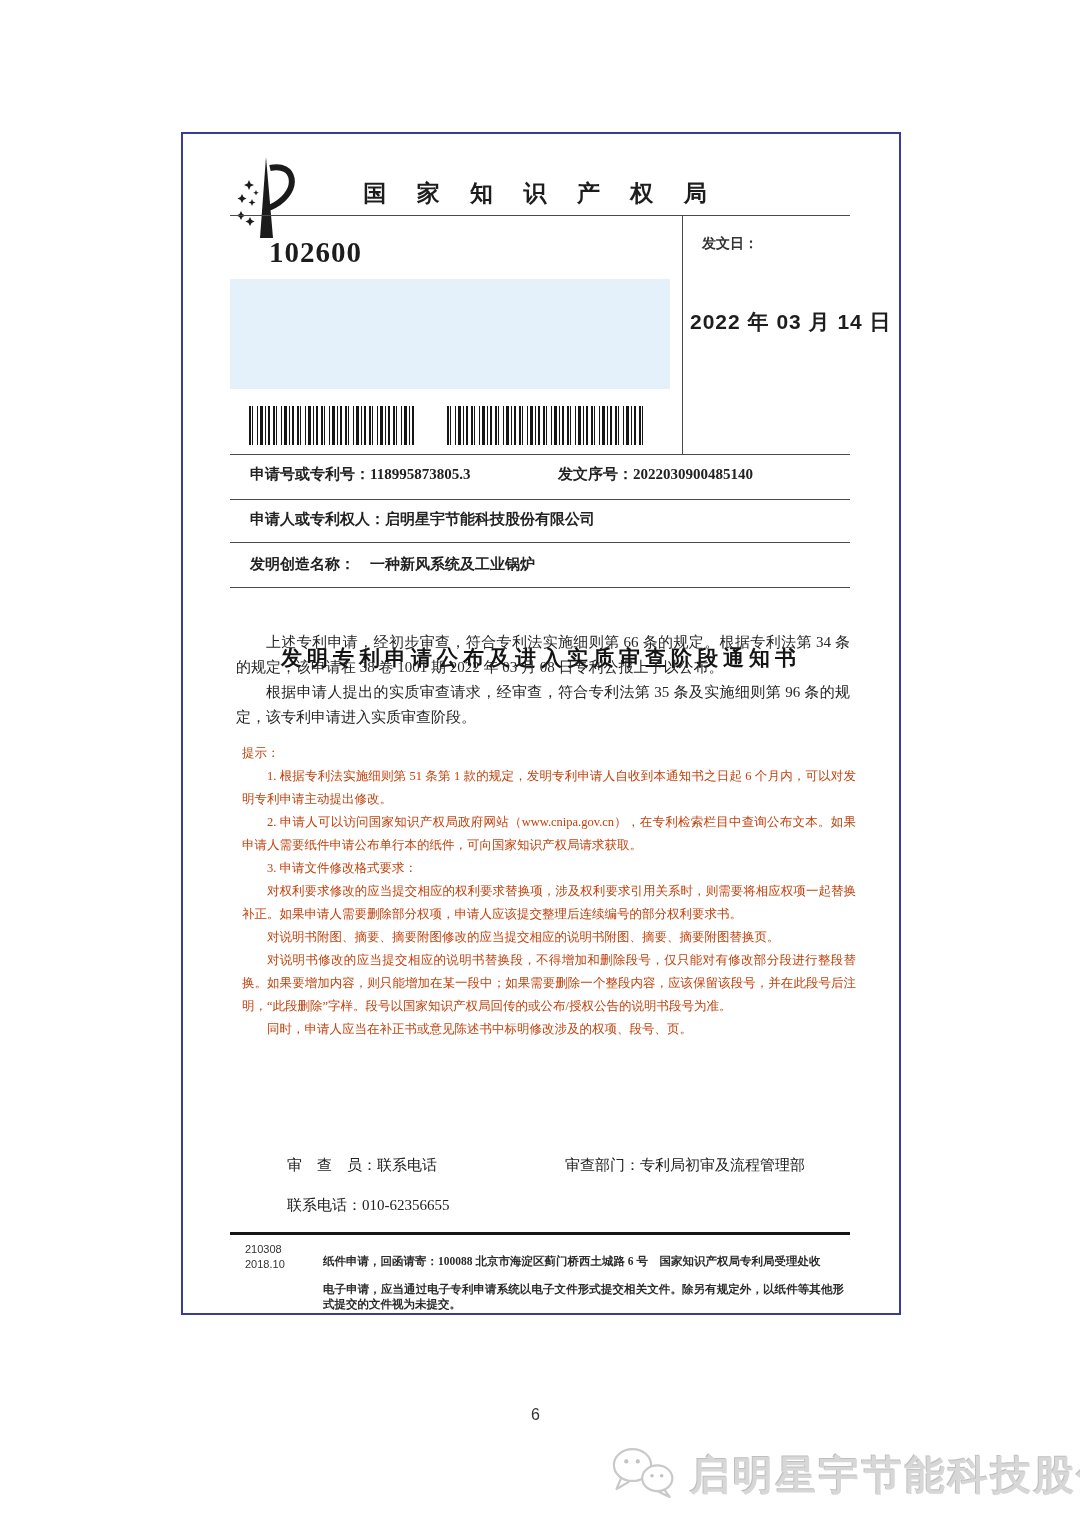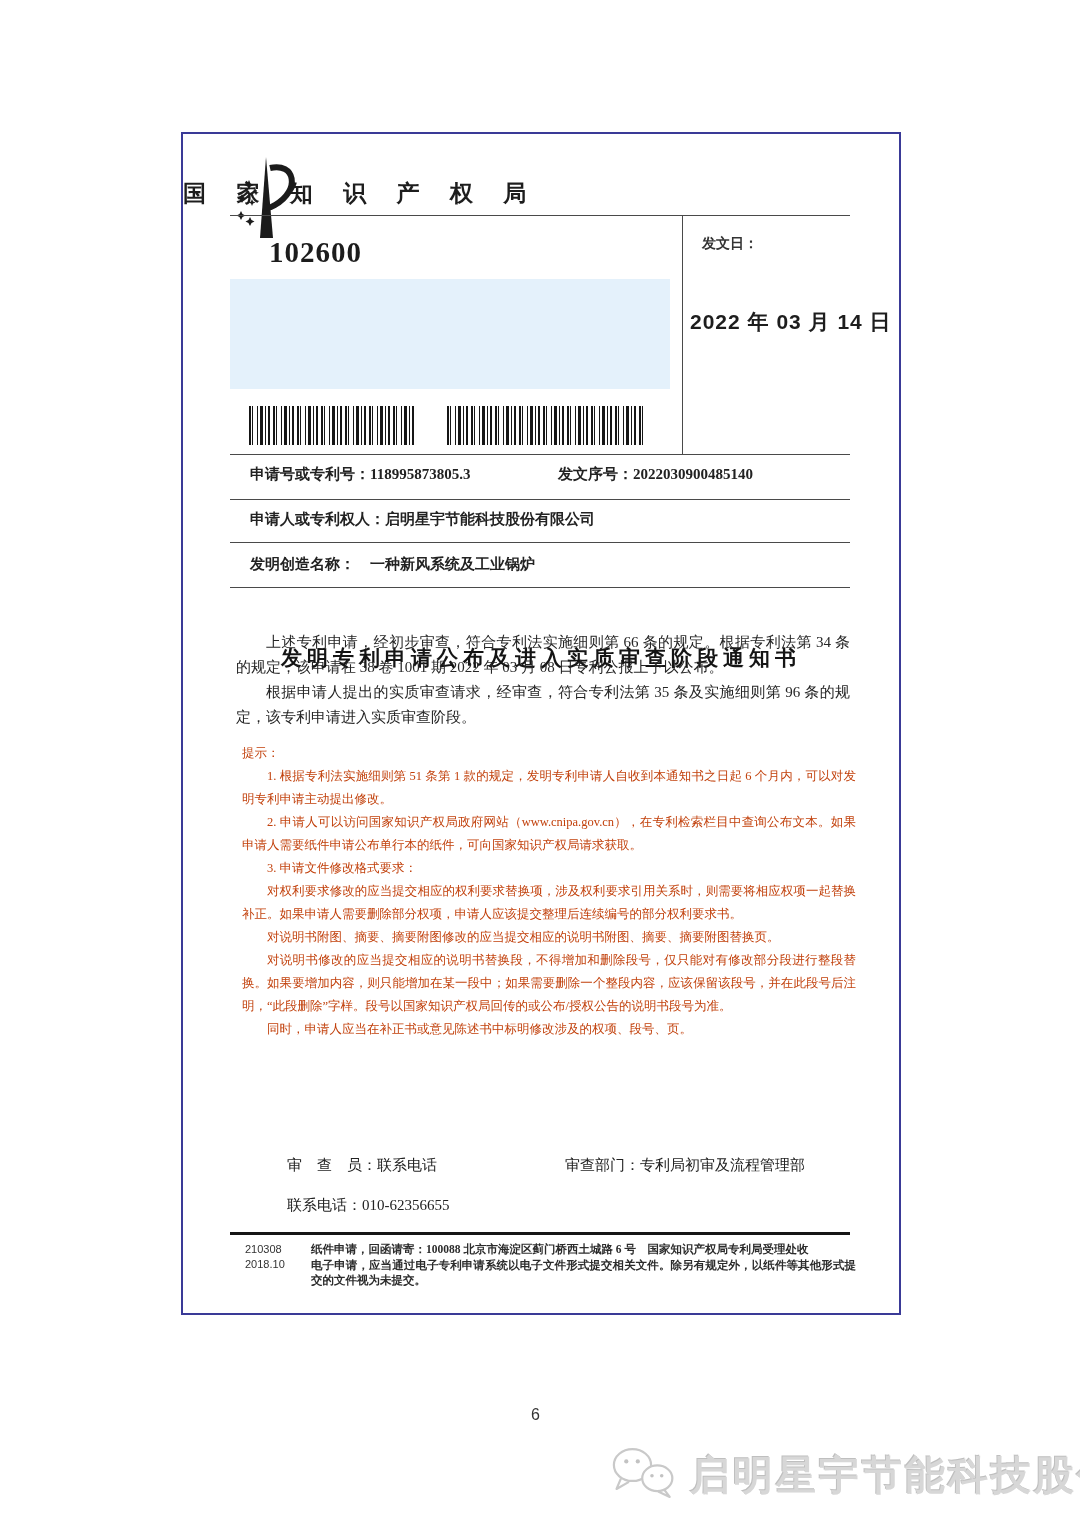--- a/index.html
+++ b/index.html
@@ -9,21 +9,21 @@
     font-family:"Liberation Serif","DejaVu Serif",serif;
     color:#2a2a2a;
   }
   .card{
     position:absolute;left:181px;top:132px;width:720px;height:1183px;
     border:2px solid #3a3a97;background:#ffffff;box-sizing:border-box;
   }
   .hline{position:absolute;height:1px;background:#4a4a4a;}
   .vline{position:absolute;width:1px;background:#4a4a4a;}
   .agency{
-    position:absolute;left:0;top:44px;width:100%;
+    position:absolute;left:0;top:44px;width:100%;text-align:center;
     font-size:23px;font-weight:700;letter-spacing:12px;color:#1d1d1d;
     font-family:"Liberation Sans","DejaVu Sans",sans-serif;
   }
   .code-num{
     position:absolute;left:86px;top:102px;font-size:29px;font-weight:700;
     color:#1c1c1c;letter-spacing:1px;
   }
   .bluebox{
     position:absolute;left:47px;top:145px;width:440px;height:110px;
     background:#e4f1fb;
@@ -76,21 +76,21 @@
   }
   .footer-codes{
     position:absolute;left:62px;top:1108px;font-size:11px;line-height:15px;
     color:#333;font-family:"Liberation Sans","DejaVu Sans",sans-serif;
   }
   .footer-text{
     position:absolute;left:128px;top:1108px;width:545px;
     font-size:11.5px;line-height:15.5px;color:#2c2c2c;font-weight:600;
     text-align:justify;
   }
-  .footer-text p{margin:0;}
+  .footer-text p{margin:12px;}
   .page-num{
     position:absolute;left:531px;top:1406px;font-size:16px;color:#333;
     font-family:"Liberation Sans","DejaVu Sans",sans-serif;
   }
   .watermark{
     position:absolute;left:608px;top:1440px;width:480px;height:70px;
     display:flex;align-items:center;white-space:nowrap;
   }
   .watermark .wm-text{
     font-size:40px;font-weight:700;letter-spacing:3px;color:#d7d7d7;

